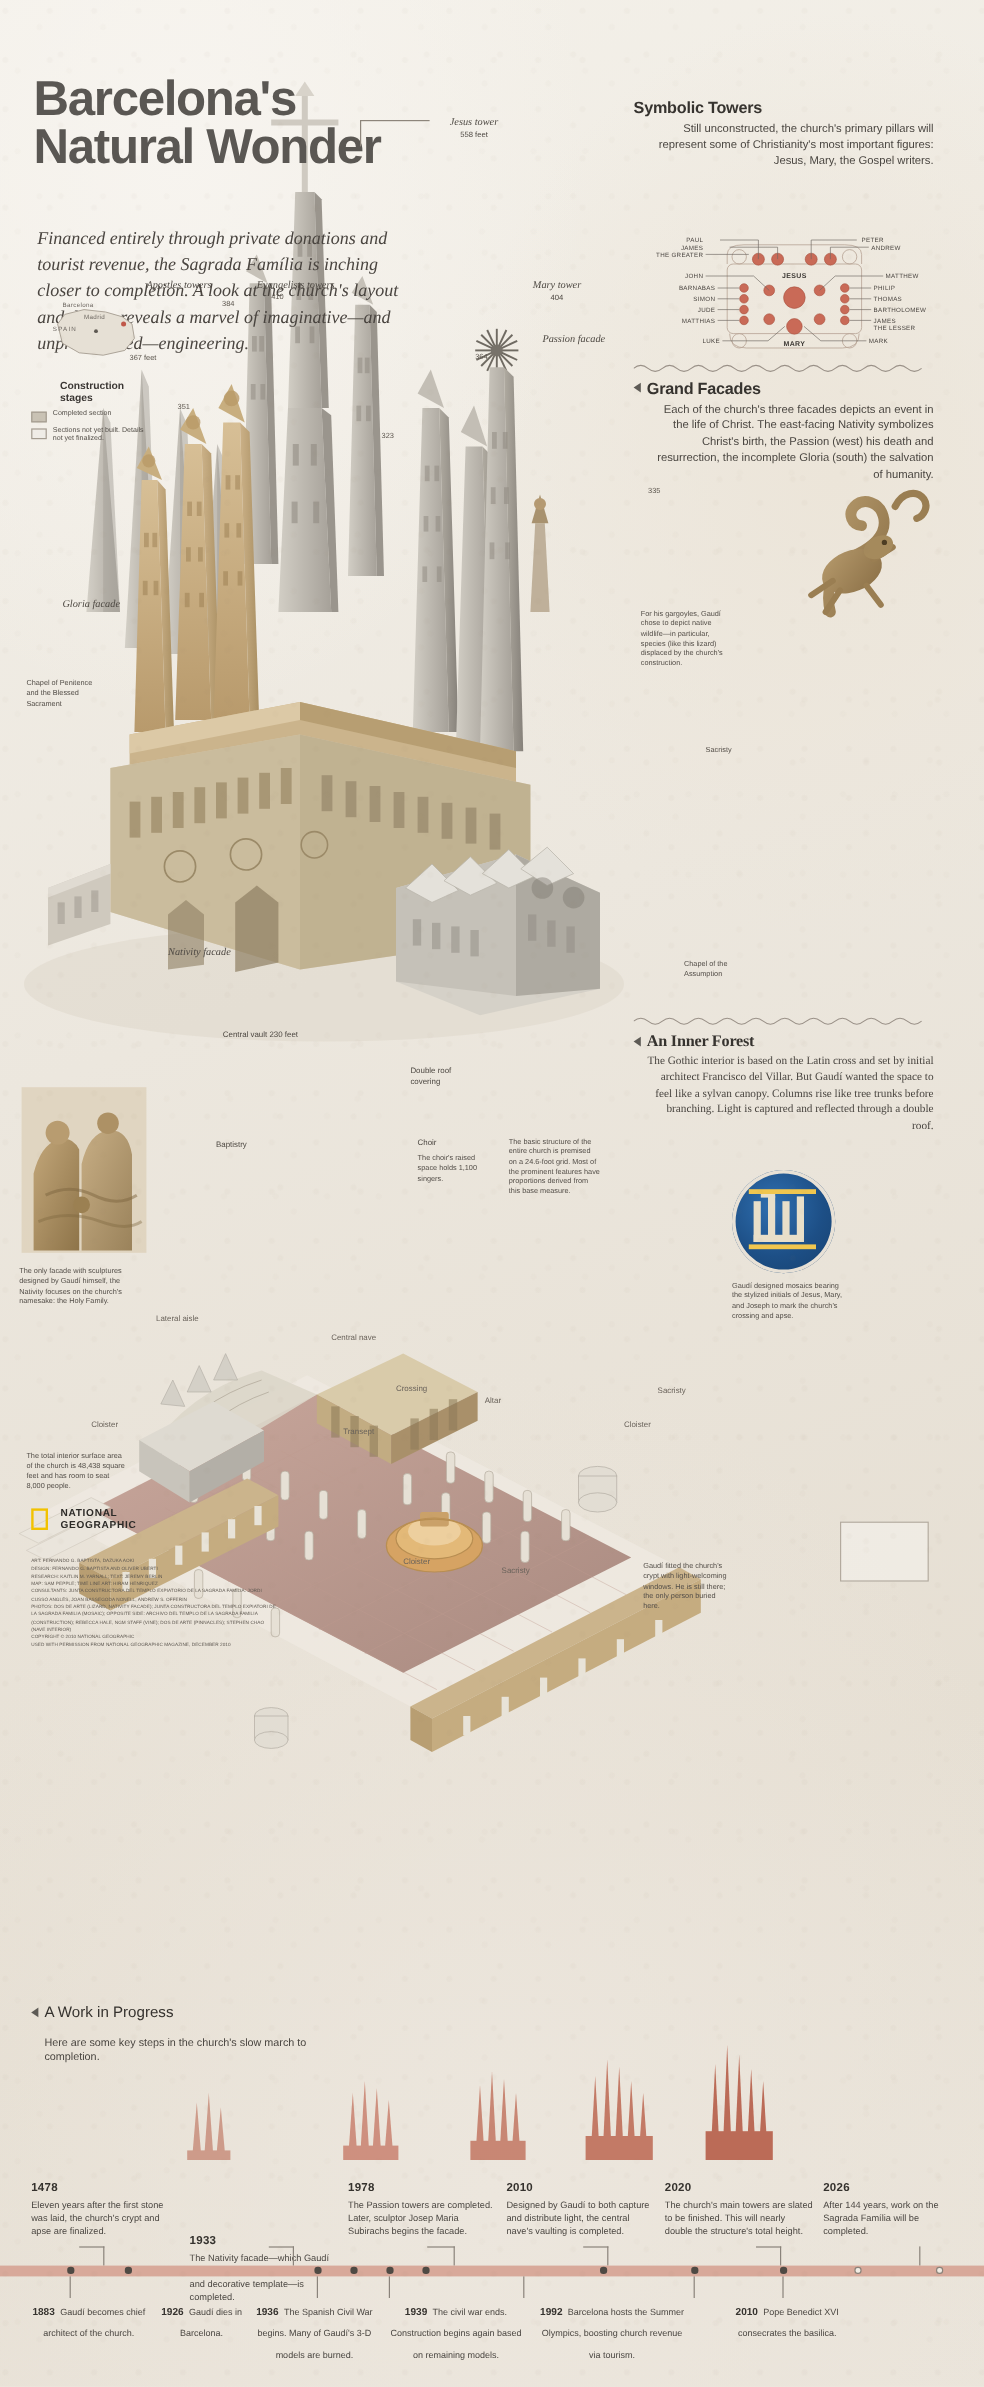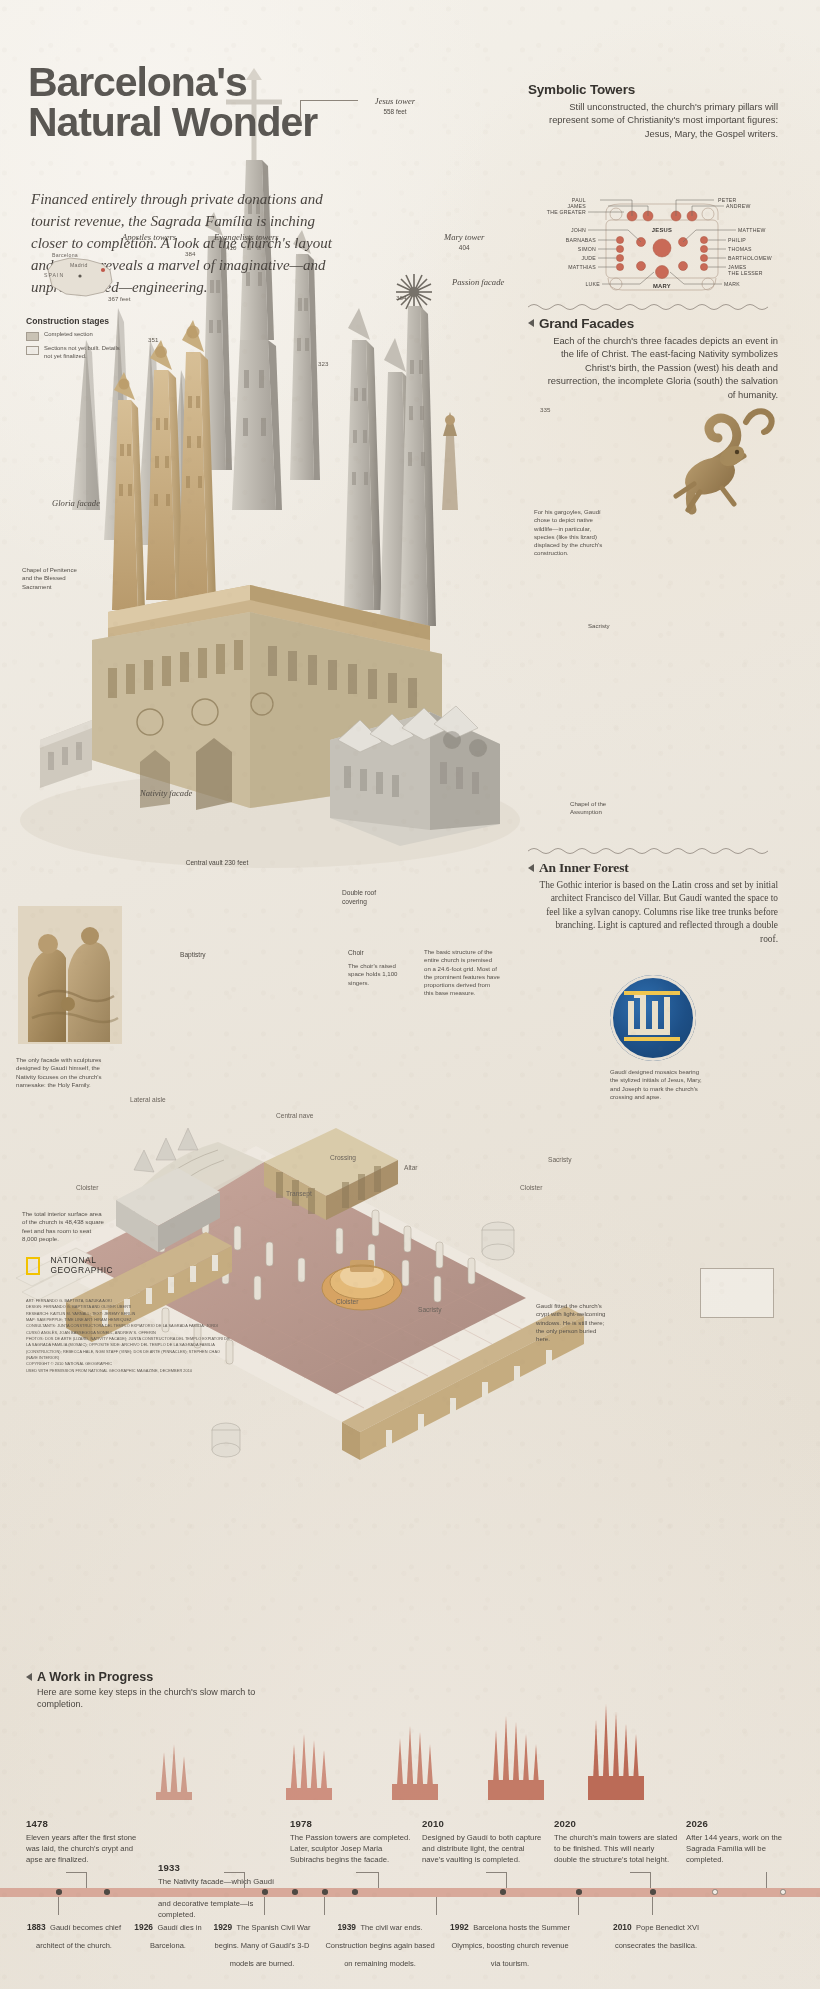--- a/index.html
+++ b/index.html
@@ -56,21 +56,21 @@
     border-top:4.5px solid transparent; border-bottom:4.5px solid transparent;
     border-right:6px solid #5d5a55; margin-right:5px; margin-bottom:2px;
   }
 
   
   #map-inset { left:40px; top:250px; width:86px; height:56px; }
   .map-lbl { font-size:5.2px; color:#6d6761; letter-spacing:.3px; }
 
   
   #key { left:26px; top:316px; width:96px; }
-  #key .kt { font-size:8.6px; font-weight:bold; color:#3b3734; line-height:1.2; margin-bottom:5px;}
+  #key .kt { font-size:8.6px; font-weight:bold; color:#3b3734; line-height:1.2; margin-bottom:5px;margin-left:24px;}
   .key-row { display:flex; align-items:flex-start; margin-bottom:4px; }
   .swatch { width:13px; height:9px; flex:0 0 13px; margin-right:5px; margin-top:1px; border:.5px solid #a49c90; }
   .sw-done { background:#c9c2b4; }
   .sw-todo { background:#efece6; }
   .key-t { font-size:5.9px; line-height:1.33; color:#55504a; }
 
   
   .art-lbl {
     font-family:"Liberation Serif", serif; font-style:italic;
     font-size:8.6px; color:#4e4943; line-height:1.2;
@@ -81,41 +81,41 @@
   .cap-md { font-size:6.6px; line-height:1.38; color:#4d4842; }
   .plan-lbl { font-size:6.6px; color:#6a635b; }
 
   
   #towers-dia { left:528px; top:186px; width:268px; height:112px; }
   .dia-t { font-size:5.2px; fill:#4a4540; font-family:"Liberation Sans",sans-serif; letter-spacing:.25px; }
   .dia-b { font-size:5.8px; font-weight:bold; fill:#3a3632; font-family:"Liberation Sans",sans-serif; letter-spacing:.3px; }
 
   
   #tl-head { left:26px; top:1670px; width:250px; }
-  #tl-head .h { font-size:12.6px; font-weight:bold; color:#35322e; margin-bottom:2px; }
+  #tl-head .h { font-size:12.6px; font-weight:normal; color:#35322e; margin-bottom:12px; }
   #tl-head .s { font-size:9px; line-height:1.38; color:#4a4641; }
   #tl-bar {
     left:0; top:1888px; width:820px; height:9px;
     background:#d8a99a;
   }
   .tl-top { position:absolute; width:125px; }
   .tl-top .yr { font-size:9.6px; font-weight:bold; color:#35322e; margin-bottom:3px; letter-spacing:.2px; }
   .tl-top .tx { font-size:7.7px; line-height:1.45; color:#4a4641; }
   .tl-bot { position:absolute; width:132px;text-align:center; }
   .tl-bot .yr { font-size:8.4px; font-weight:bold; color:#35322e; }
   .tl-bot .tx { font-size:7.5px; line-height:1.4; color:#4a4641; }
   .tl-stem { position:absolute; border-left:1px solid #8a837b; }
   .tl-stemh { position:absolute; border-top:1px solid #8a837b; }
   .tl-dot { position:absolute; width:5.5px; height:5.5px; border-radius:50%; background:#4f4a44; }
   .tl-dot.open { background:#f2ece4; border:1px solid #8b837a; }
 
   
   #ng { left:26px; top:1256px; }
   #ng .box { width:14px; height:18px; border:2.6px solid #f2c200; display:inline-block; vertical-align:middle; }
-  #ng .wm { display:inline-block; vertical-align:middle; margin-left:6px; font-size:8.4px; font-weight:normal; letter-spacing:.6px; color:#2d2b28; line-height:1.15; }
+  #ng .wm { display:inline-block; vertical-align:middle; margin-left:6px; font-size:8.4px; font-weight:bold; letter-spacing:.6px; color:#2d2b28; line-height:1.15; }
 
   
   #credits { left:26px; top:1298px; width:205px; font-size:3.9px; line-height:1.62; color:#5c564f; letter-spacing:.05px; }
 
   
   #exterior { left:0px; top:40px; width:540px; height:830px; }
   #plan { left:6px; top:960px; width:600px; height:560px; }
 
   
   .lead { position:absolute; background:#8d857b; height:1px; transform-origin:0 0; }
@@ -887,21 +887,21 @@
 
   <div class="tl-bot" style="left:26px; top:1916px; width:96px;">
     <span class="yr">1883</span>
     <span class="tx">Gaudí becomes chief architect of the church.</span>
   </div>
   <div class="tl-bot" style="left:132px; top:1916px; width:72px;">
     <span class="yr">1926</span>
     <span class="tx">Gaudí dies in Barcelona.</span>
   </div>
   <div class="tl-bot" style="left:212px; top:1916px; width:100px;">
-    <span class="yr">1929</span>
+    <span class="yr">1936</span>
     <span class="tx">The Spanish Civil War begins. Many of Gaudí's 3-D models are burned.</span>
   </div>
   <div class="tl-bot" style="left:322px; top:1916px; width:116px;">
     <span class="yr">1939</span>
     <span class="tx">The civil war ends. Construction begins again based on remaining models.</span>
   </div>
   <div class="tl-bot" style="left:448px; top:1916px; width:124px;">
     <span class="yr">1992</span>
     <span class="tx">Barcelona hosts the Summer Olympics, boosting church revenue via tourism.</span>
   </div>

